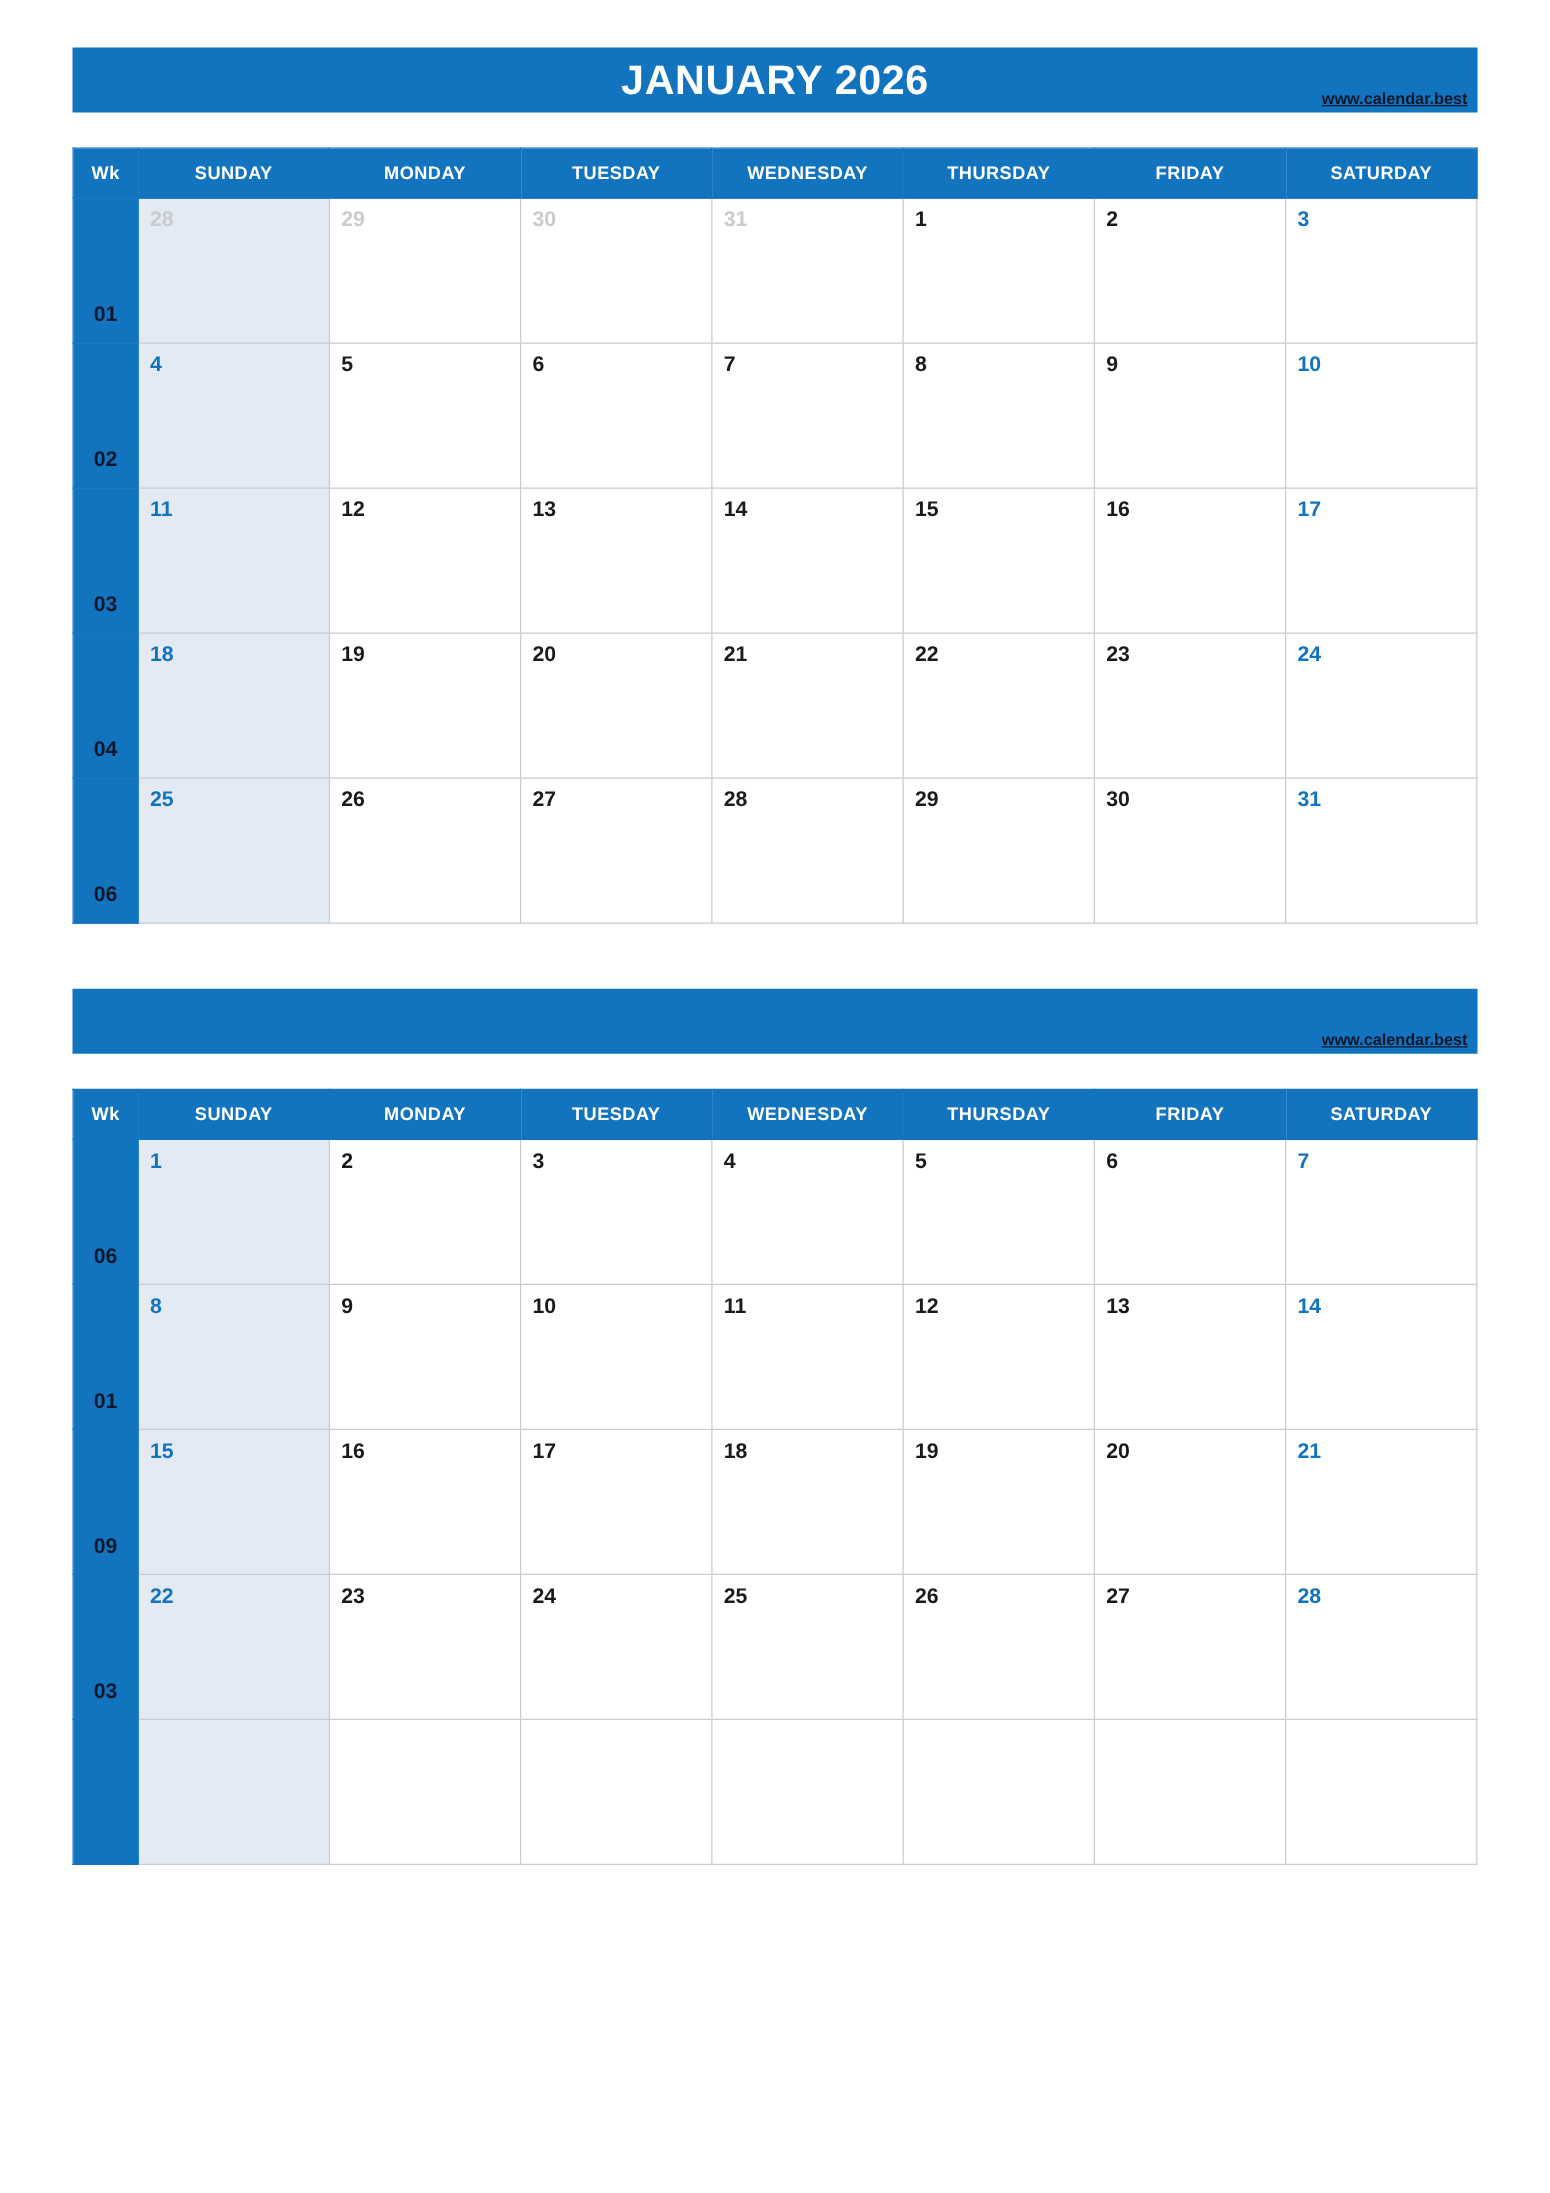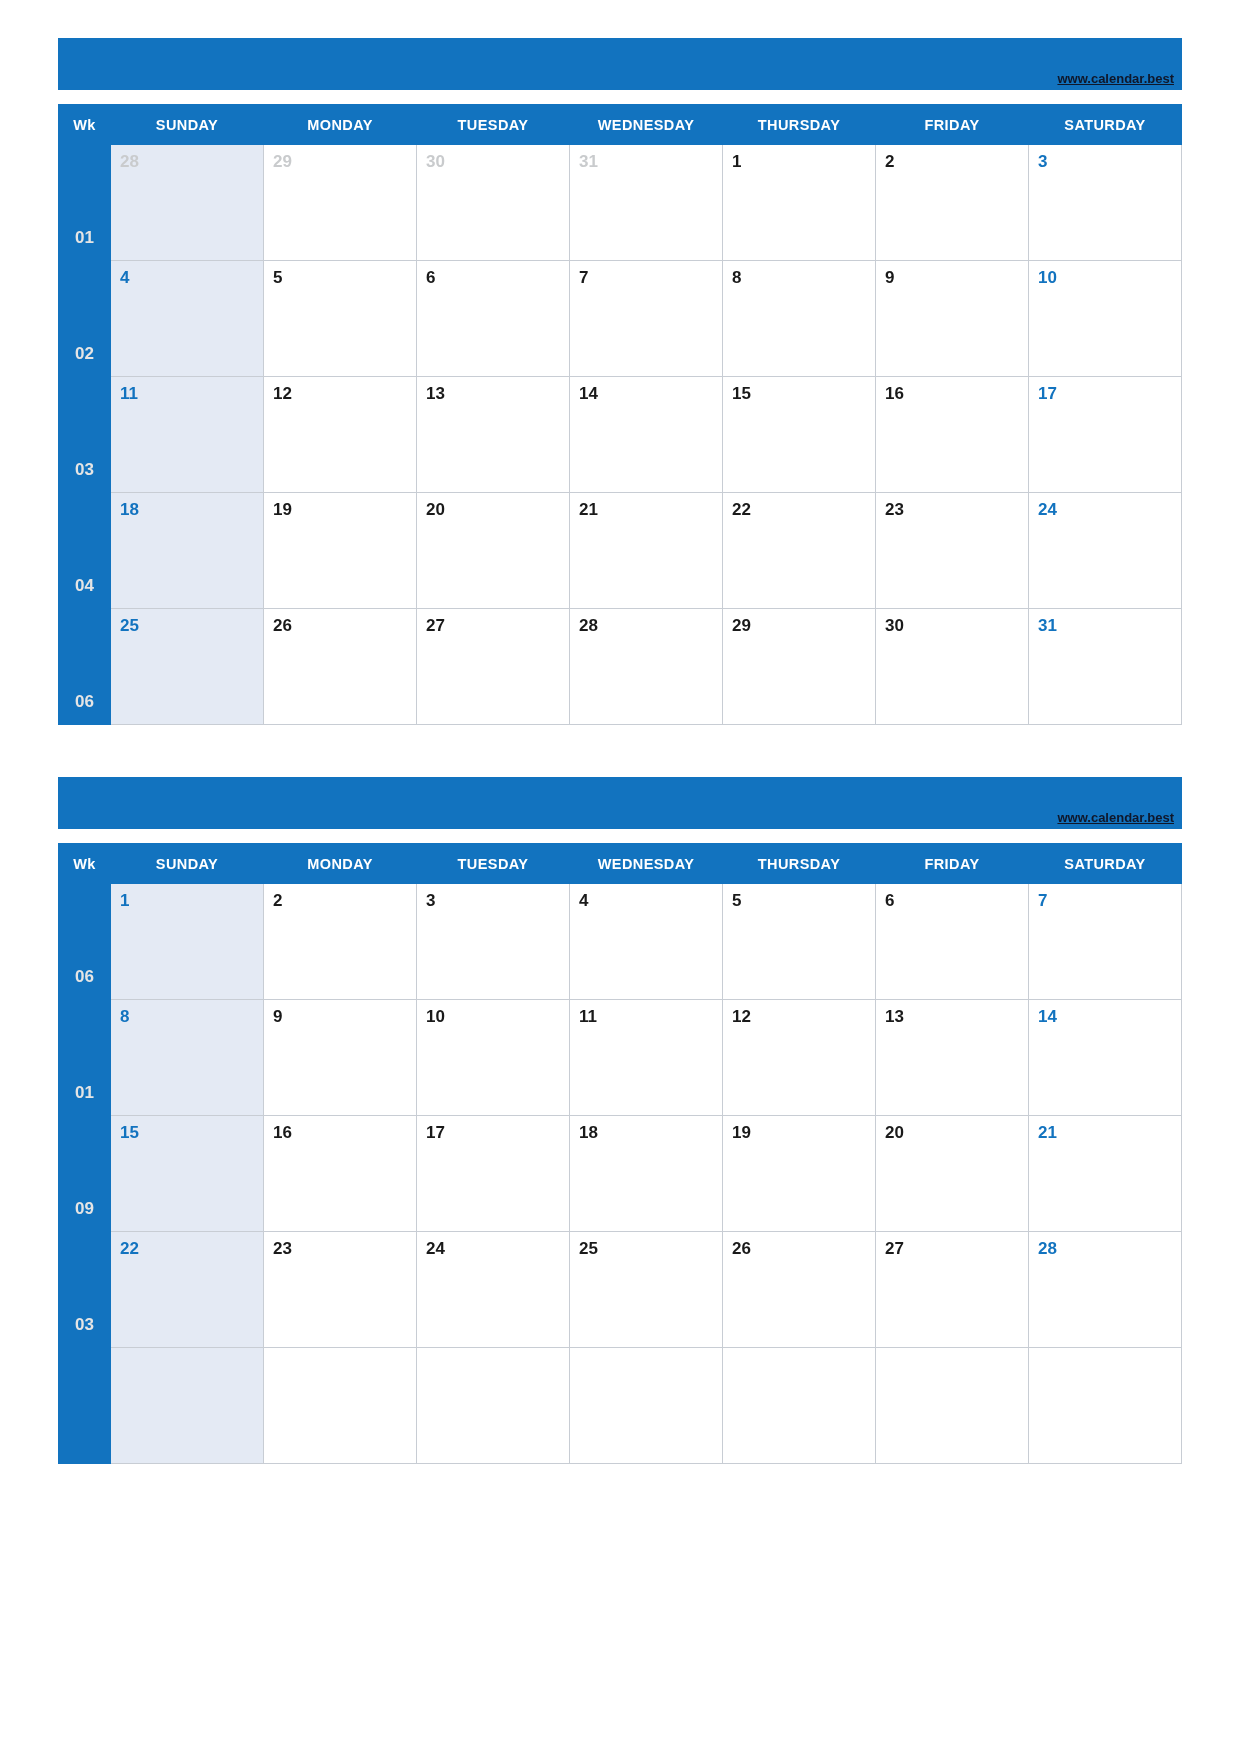--- a/index.html
+++ b/index.html
@@ -39,39 +39,39 @@
     right: 8px;
     bottom: 4px;
     color: #0f172a;
     font-size: 13px;
     font-weight: bold;
     text-decoration: underline;
   }
   table.cal {
     width: 100%;
     border-collapse: collapse;
-    margin-top: 14px;
+    margin-top: 28px;
     table-layout: fixed;
   }
   table.cal th {
     background: #1273bf;
     color: #ffffff;
     font-size: 14.5px;
     font-weight: bold;
     height: 40px;
     letter-spacing: 0.4px;
     border: 1px solid #1273bf;
   }
   th.wk-head {
     width: 52px;
     font-size: 15px;
   }
   td.wk {
     background: #1273bf;
-    color: #e5e5e5;
+    color: #0f172a;
     font-size: 17px;
     font-weight: bold;
     text-align: center;
     vertical-align: bottom;
     padding-bottom: 12px;
     width: 52px;
     border: 1px solid #1273bf;
   }
   td.day {
     border: 1px solid #c8cdd4;
@@ -95,20 +95,21 @@
   }
   td.day.empty { }
 </style>
 </head>
 <body>
 
 <div class="page">
   <div id="months-container">
       <div class="month-block">
         <div class="month-header">
+          <div class="month-title">JANUARY 2026</div>
           <a class="site-link" href="#">www.calendar.best</a>
         </div>
         <table class="cal">
           <thead>
             <tr>
               <th class="wk-head">Wk</th>
               <th>SUNDAY</th>
               <th>MONDAY</th>
               <th>TUESDAY</th>
               <th>WEDNESDAY</th>

